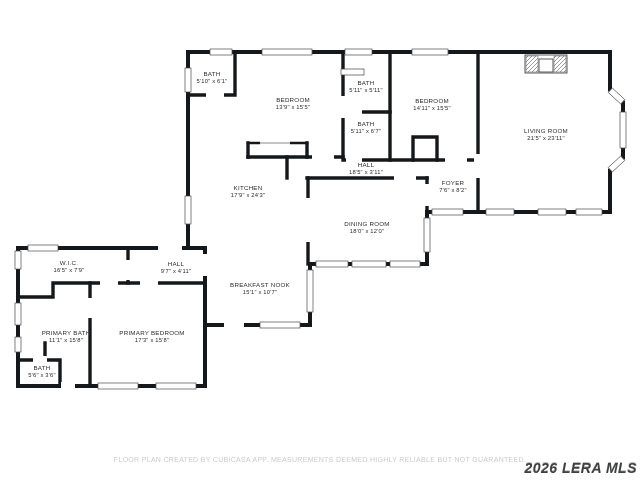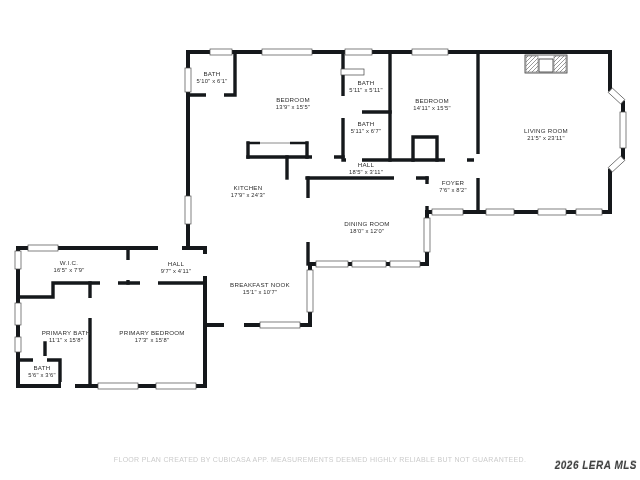--- a/index.html
+++ b/index.html
@@ -23,21 +23,21 @@
     pointer-events:none;
   }
   .room-name{font-size:6.2px;line-height:7.5px;letter-spacing:.25px;}
   .room-dims{font-size:5.8px;line-height:7px;letter-spacing:.2px;}
   .disclaimer{
     position:absolute;left:0;right:0;top:456px;text-align:center;
     font-size:7px;letter-spacing:.3px;color:var(--disclaimer,#cbcbcb);
   }
   .watermark{
     position:absolute;right:3px;top:460px;
-    font-size:10px;font-weight:800;font-style:italic;letter-spacing:.5px;
+    font-size:14px;font-weight:800;font-style:italic;letter-spacing:.5px;
     color:var(--watermark,#3f4040);
     text-shadow:0 1px 0 #ffffff,0 -1px 0 #b9b9b9;
   }
 </style>
 </head>
 <body>
 
 <div class="canvas">
 
   <svg width="640" height="480" viewBox="0 0 640 480">

